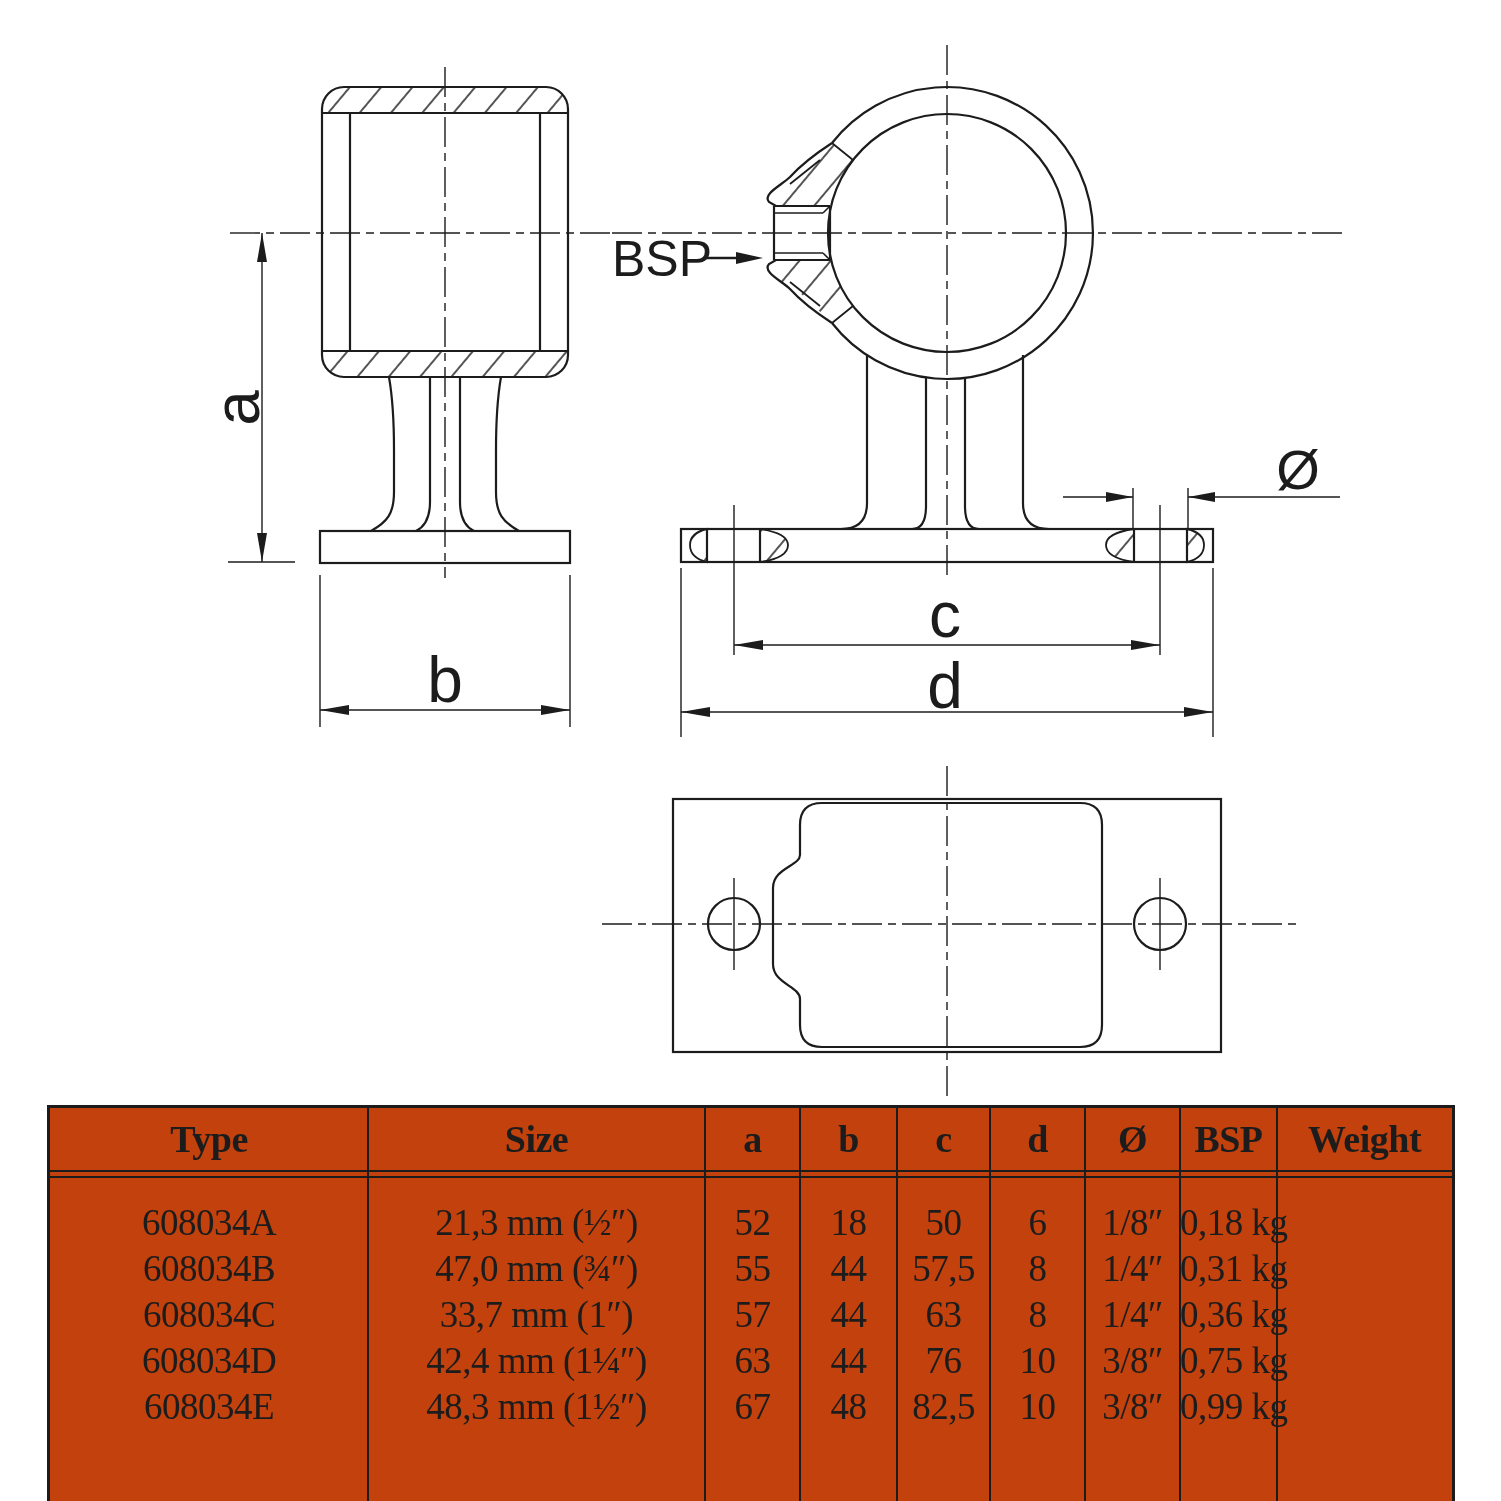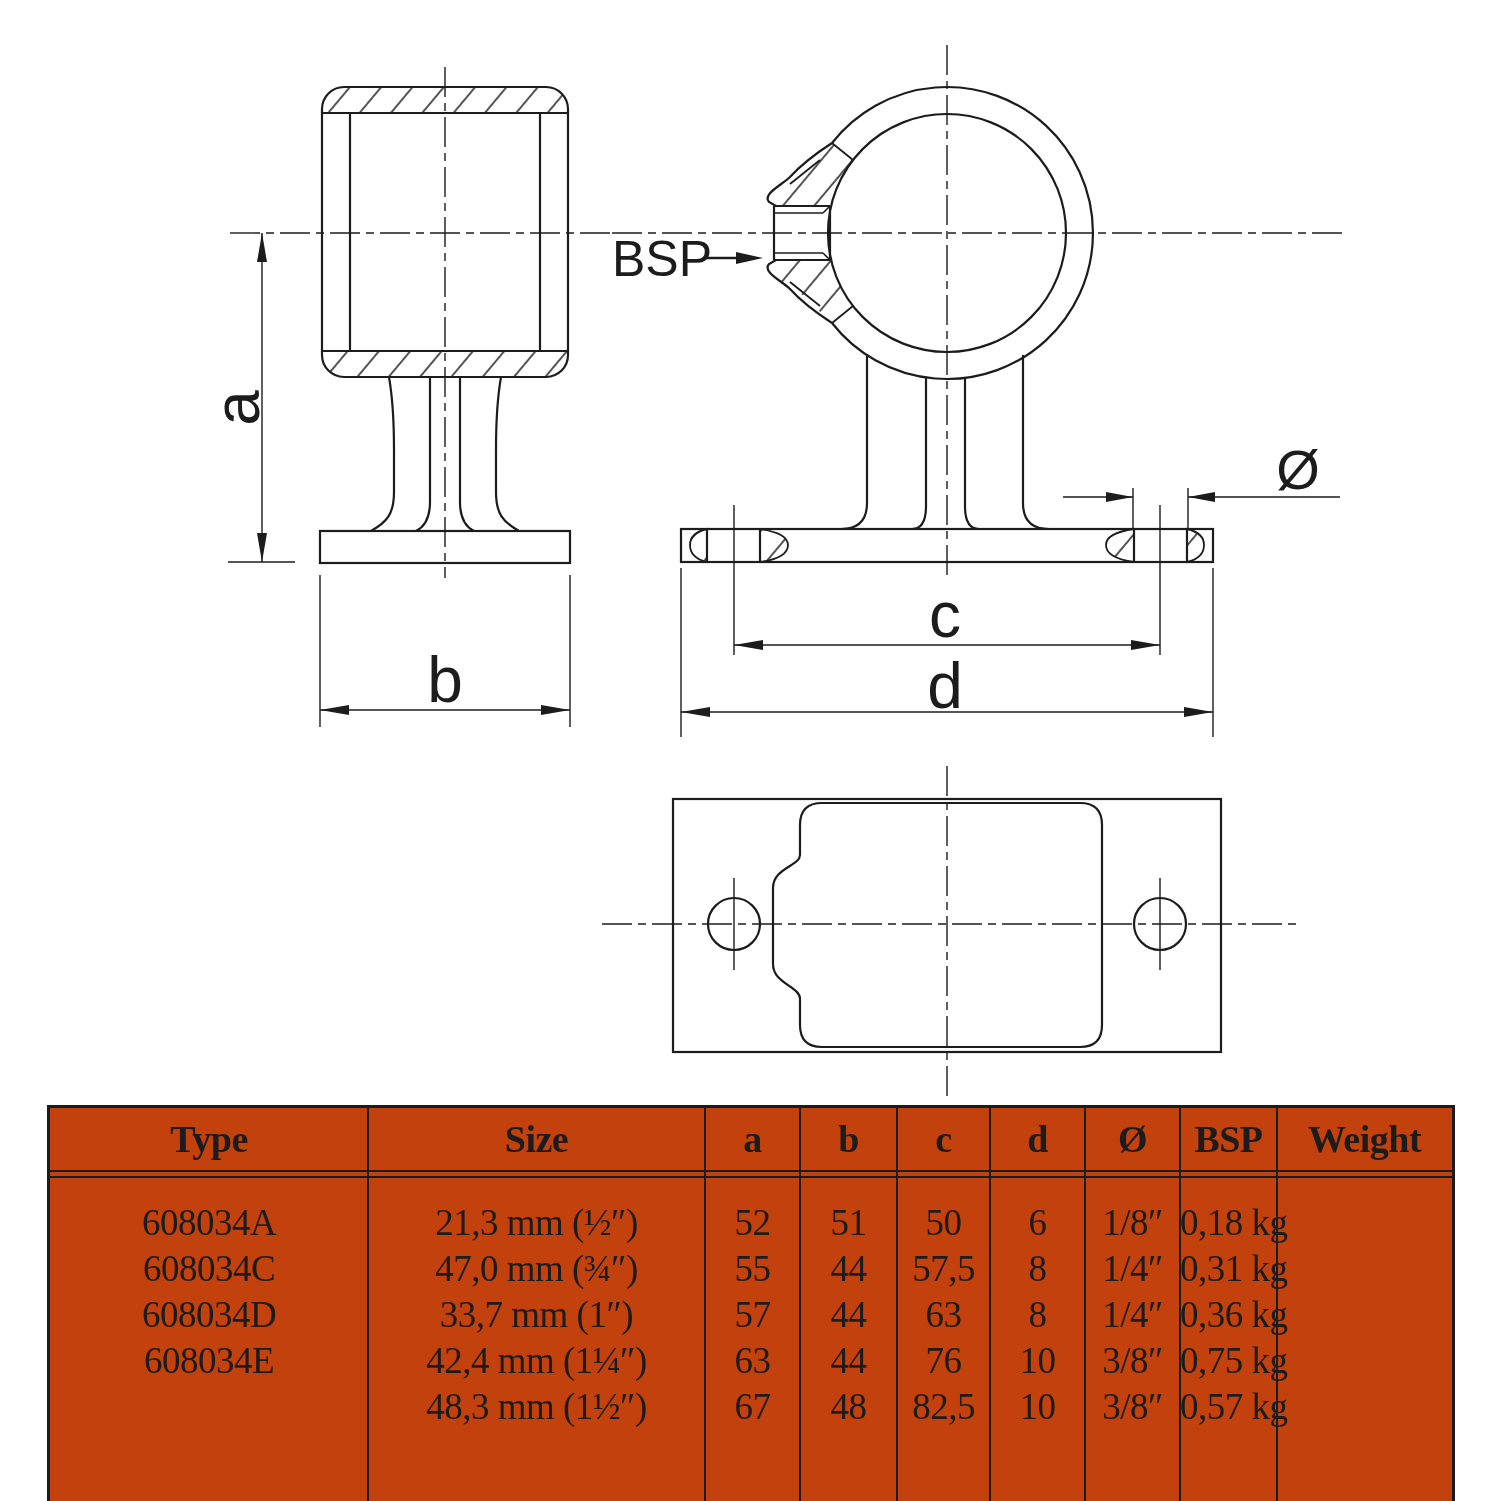--- a/index.html
+++ b/index.html
@@ -207,40 +207,41 @@
       <div class="hc">c</div>
       <div class="hc">d</div>
       <div class="hc">Ø</div>
       <div class="hc">BSP</div>
       <div class="hc">Weight</div>
     </div>
 
     <div class="t-body t-grid">
       <div class="col">
         <div class="ln">608034A</div>
+        <div class="ln">608034B</div>
         <div class="ln">608034C</div>
         <div class="ln">608034D</div>
         <div class="ln">608034E</div>
       </div>
       <div class="col">
         <div class="ln">21,3 mm (½″)</div>
         <div class="ln">47,0 mm (¾″)</div>
         <div class="ln">33,7 mm (1″)</div>
         <div class="ln">42,4 mm (1¼″)</div>
         <div class="ln">48,3 mm (1½″)</div>
       </div>
       <div class="col">
         <div class="ln">52</div>
         <div class="ln">55</div>
         <div class="ln">57</div>
         <div class="ln">63</div>
         <div class="ln">67</div>
       </div>
       <div class="col">
-        <div class="ln">51</div>
+        <div class="ln">18</div>
         <div class="ln">44</div>
         <div class="ln">44</div>
         <div class="ln">44</div>
         <div class="ln">48</div>
       </div>
       <div class="col">
         <div class="ln">50</div>
         <div class="ln">57,5</div>
         <div class="ln">63</div>
         <div class="ln">76</div>
@@ -258,17 +259,17 @@
         <div class="ln">1/4″</div>
         <div class="ln">1/4″</div>
         <div class="ln">3/8″</div>
         <div class="ln">3/8″</div>
       </div>
       <div class="col">
         <div class="ln">0,18 kg</div>
         <div class="ln">0,31 kg</div>
         <div class="ln">0,36 kg</div>
         <div class="ln">0,75 kg</div>
-        <div class="ln">0,57 kg</div>
+        <div class="ln">0,99 kg</div>
       </div>
     </div>
   </div>
 </div>
 
 </body></html>

